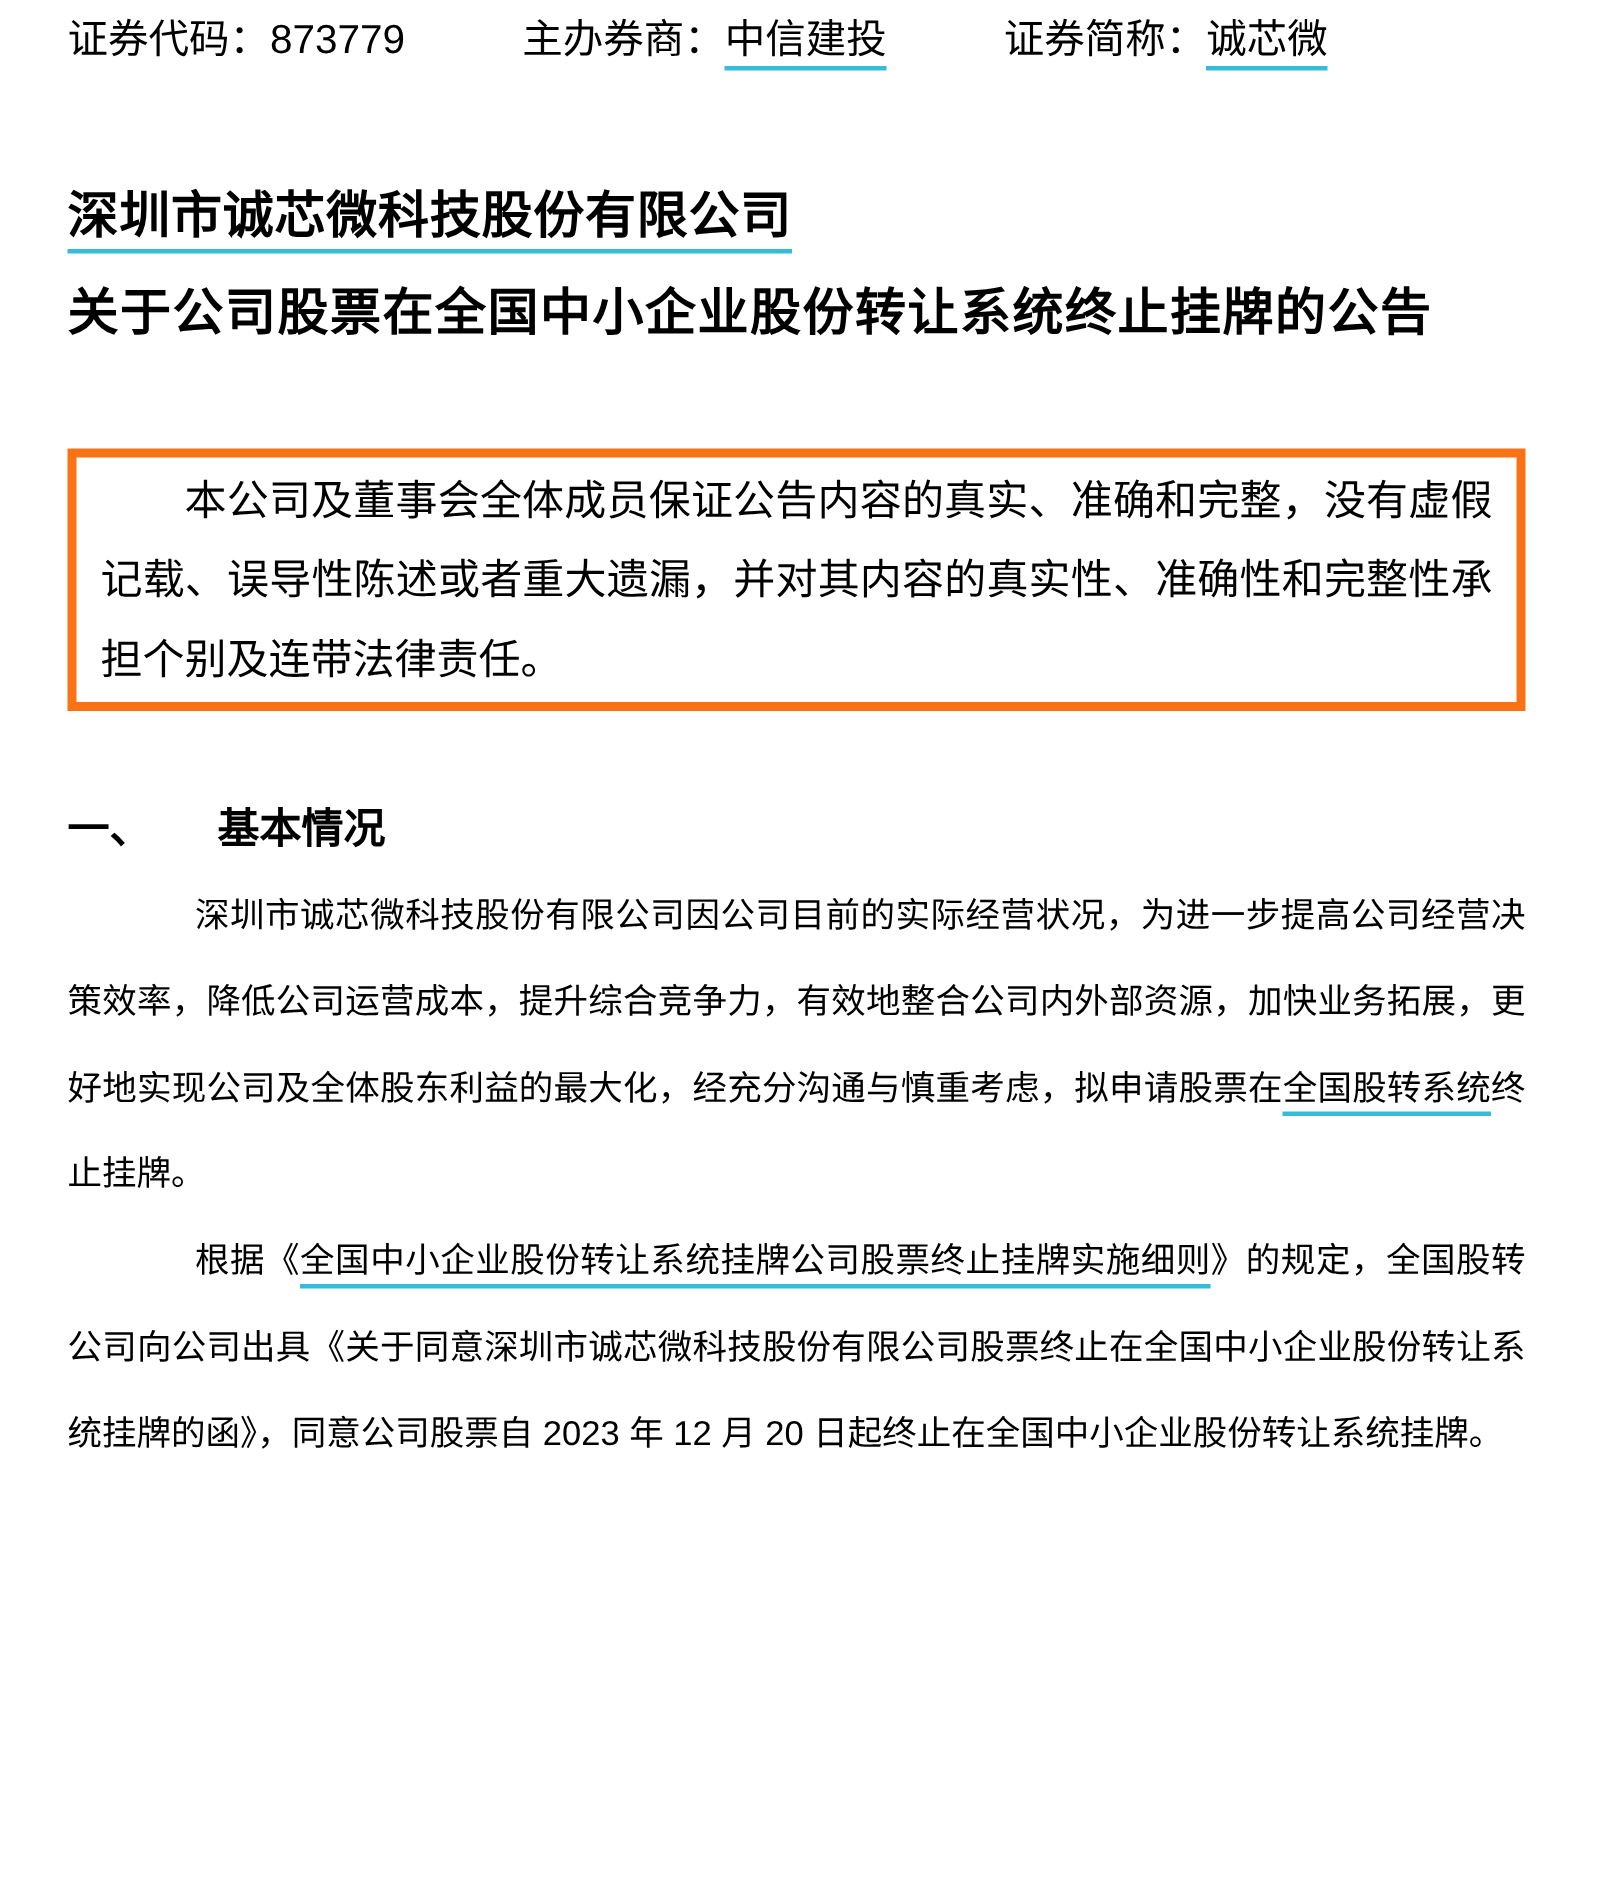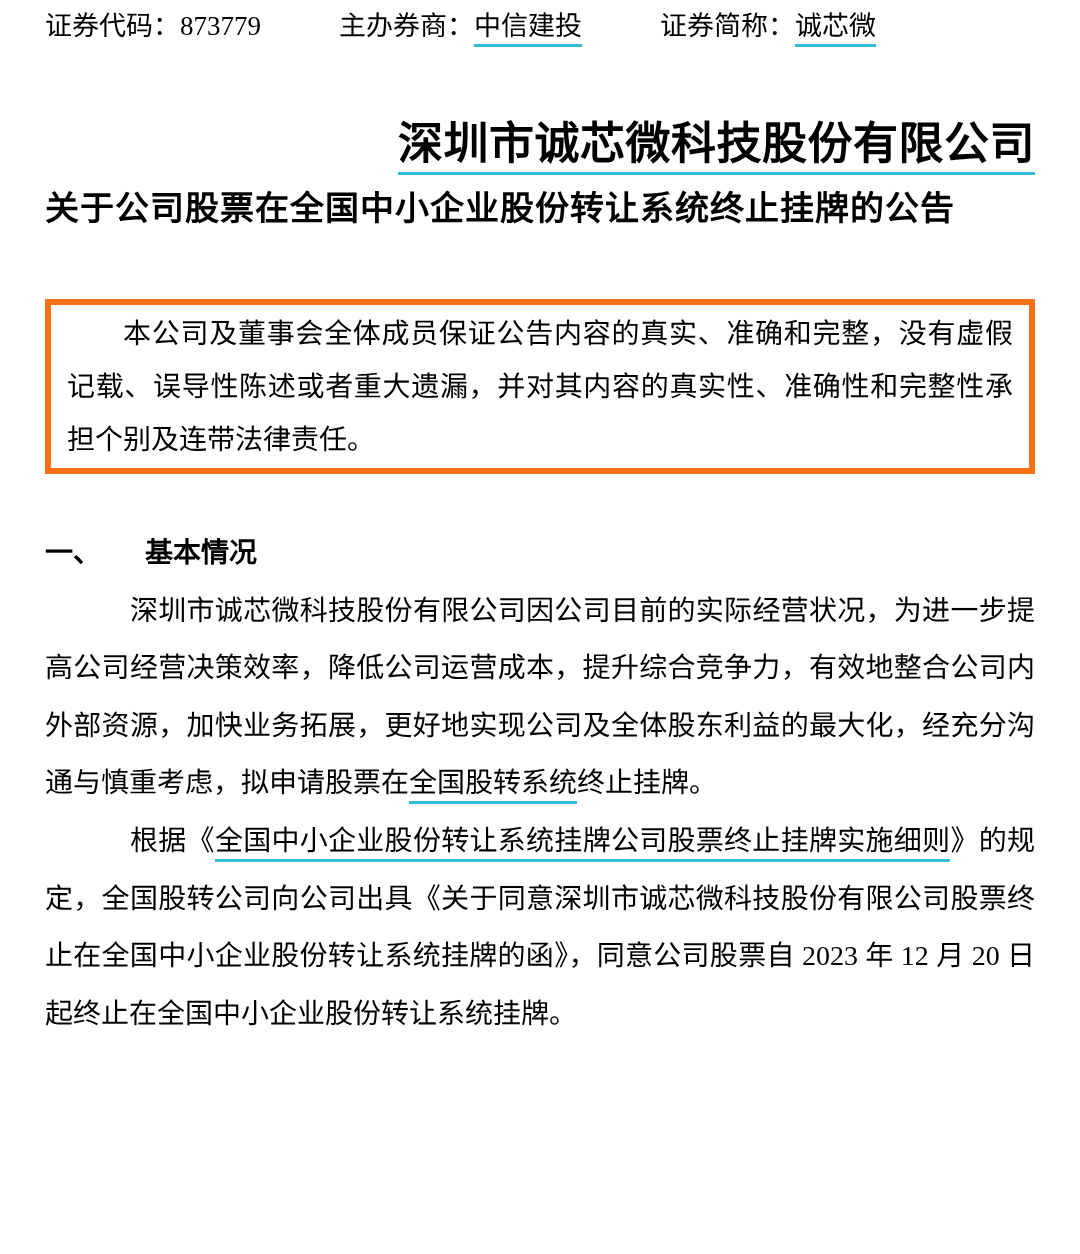--- a/index.html
+++ b/index.html
@@ -6,36 +6,36 @@
     margin: 0;
     padding: 0;
     background: #ffffff;
   }
   .page {
     position: relative;
     width: 1080px;
     height: 1254px;
     overflow: hidden;
     box-sizing: border-box;
-    padding: 8px 45px 0 45px;
+    padding: 8px 63px 0 45px;
     background: #ffffff;
     color: #000000;
-    font-family: Liberation Serif, serif;
+    font-family: Liberation Sans, sans-serif;
   }
   .header-row {
     display: flex;
     gap: 78px;
     font-size: 27px;
     line-height: 36px;
     white-space: nowrap;
   }
   .doc-title {
     margin: 80px 0 0 0;
-    text-align: right;
-    font-size: 45px;
+    text-align: left;
+    font-size: 34px;
     font-weight: bold;
     line-height: 40px;
     letter-spacing: 0.5px;
   }
   .doc-subtitle {
     margin: 25px 0 0 0;
     text-align: left;
     font-size: 34px;
     font-weight: bold;
     line-height: 40px;
@@ -58,21 +58,21 @@
     font-size: 28px;
     font-weight: bold;
     line-height: 57.6px;
   }
   .sec-num {
     display: inline-block;
     width: 100px;
   }
   .para {
     margin: 0;
-    font-size: 28px;
+    font-size: 23px;
     line-height: 57.6px;
     text-align: justify;
     text-indent: 85px;
   }
   .u {
     border-bottom: 3px solid var(--underline, #35bcd6);
     padding-bottom: 3px;
   }
 </style>
 </head>

